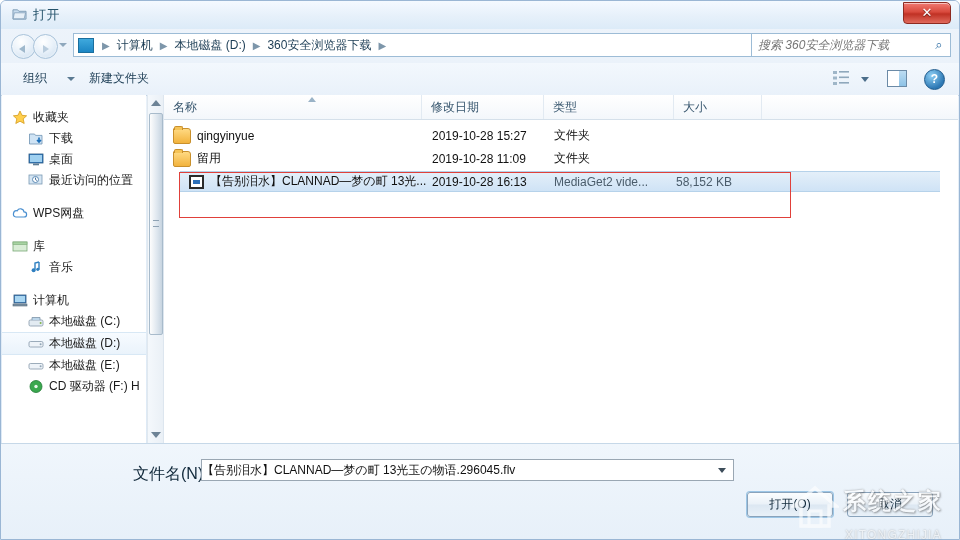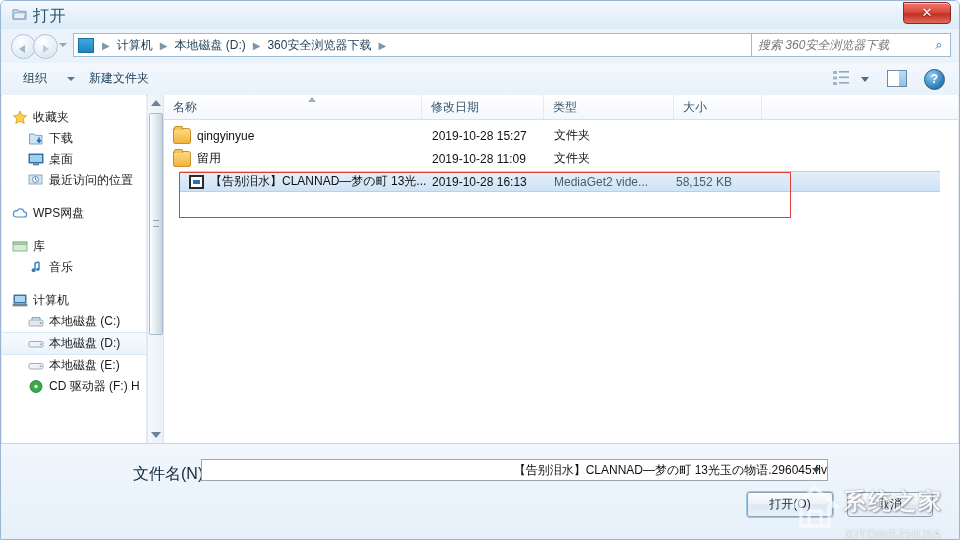--- a/index.html
+++ b/index.html
@@ -22,21 +22,21 @@
   #titlebar{
     position:absolute;left:0;top:0;right:0;height:28px;
     background:linear-gradient(180deg,#f4f9ff 0%,#e6f0fa 55%,#dcebf8 100%);
     border-radius:5px 5px 0 0;
   }
   #title-icon{
     position:absolute;left:11px;top:6px;width:15px;height:14px;
   }
   #title-text{
     position:absolute;left:32px;top:5px;
-    font-size:16px;color:#25536b;letter-spacing:.5px;
+    font-size:13px;color:#25536b;letter-spacing:.5px;
   }
   #close-btn{
     position:absolute;right:8px;top:1px;width:46px;height:20px;
     border-radius:0 5px 4px 4px;
     background:linear-gradient(180deg,#f07a72 0%,#d94a3d 45%,#c03124 55%,#e06a5c 100%);
     border:1px solid #8d2a20;
     box-shadow:inset 0 1px 0 rgba(255,255,255,.55);
     color:#fff;font-size:13px;font-weight:bold;
     text-align:center;line-height:19px;
     text-shadow:0 1px 1px rgba(0,0,0,.5);
@@ -218,23 +218,23 @@
   }
 
   
   #bottom{
     position:absolute;left:0;top:442px;right:0;bottom:0;
     background:linear-gradient(180deg,#f0f6fc 0%,#e7f0f9 100%);
     border-top:1px solid #c6d8e8;
   }
   #fn-label{position:absolute;left:132px;top:20px;font-size:16px;color:#10283a;}
   #fn-input{
-    position:absolute;left:200px;top:15px;width:627px;height:22px;
+    position:absolute;left:200px;top:15px;width:533px;height:22px;
     background:#fff;border:1px solid #9aa7b3;box-sizing:border-box;
-    display:flex;align-items:center;padding-left:6px;text-align:right;
+    display:flex;align-items:center;padding-left:0;
   }
   #fn-value{font-size:12px;color:#111;white-space:nowrap;overflow:hidden;flex:1;}
   #fn-dd{
     position:absolute;right:7px;top:8px;width:0;height:0;
     border-left:4px solid transparent;border-right:4px solid transparent;
     border-top:5px solid #3d4d5a;
   }
   #ft-select{
     position:absolute;left:746px;top:14px;width:191px;height:23px;
     background:linear-gradient(180deg,#fafcfe,#e6edf4);

